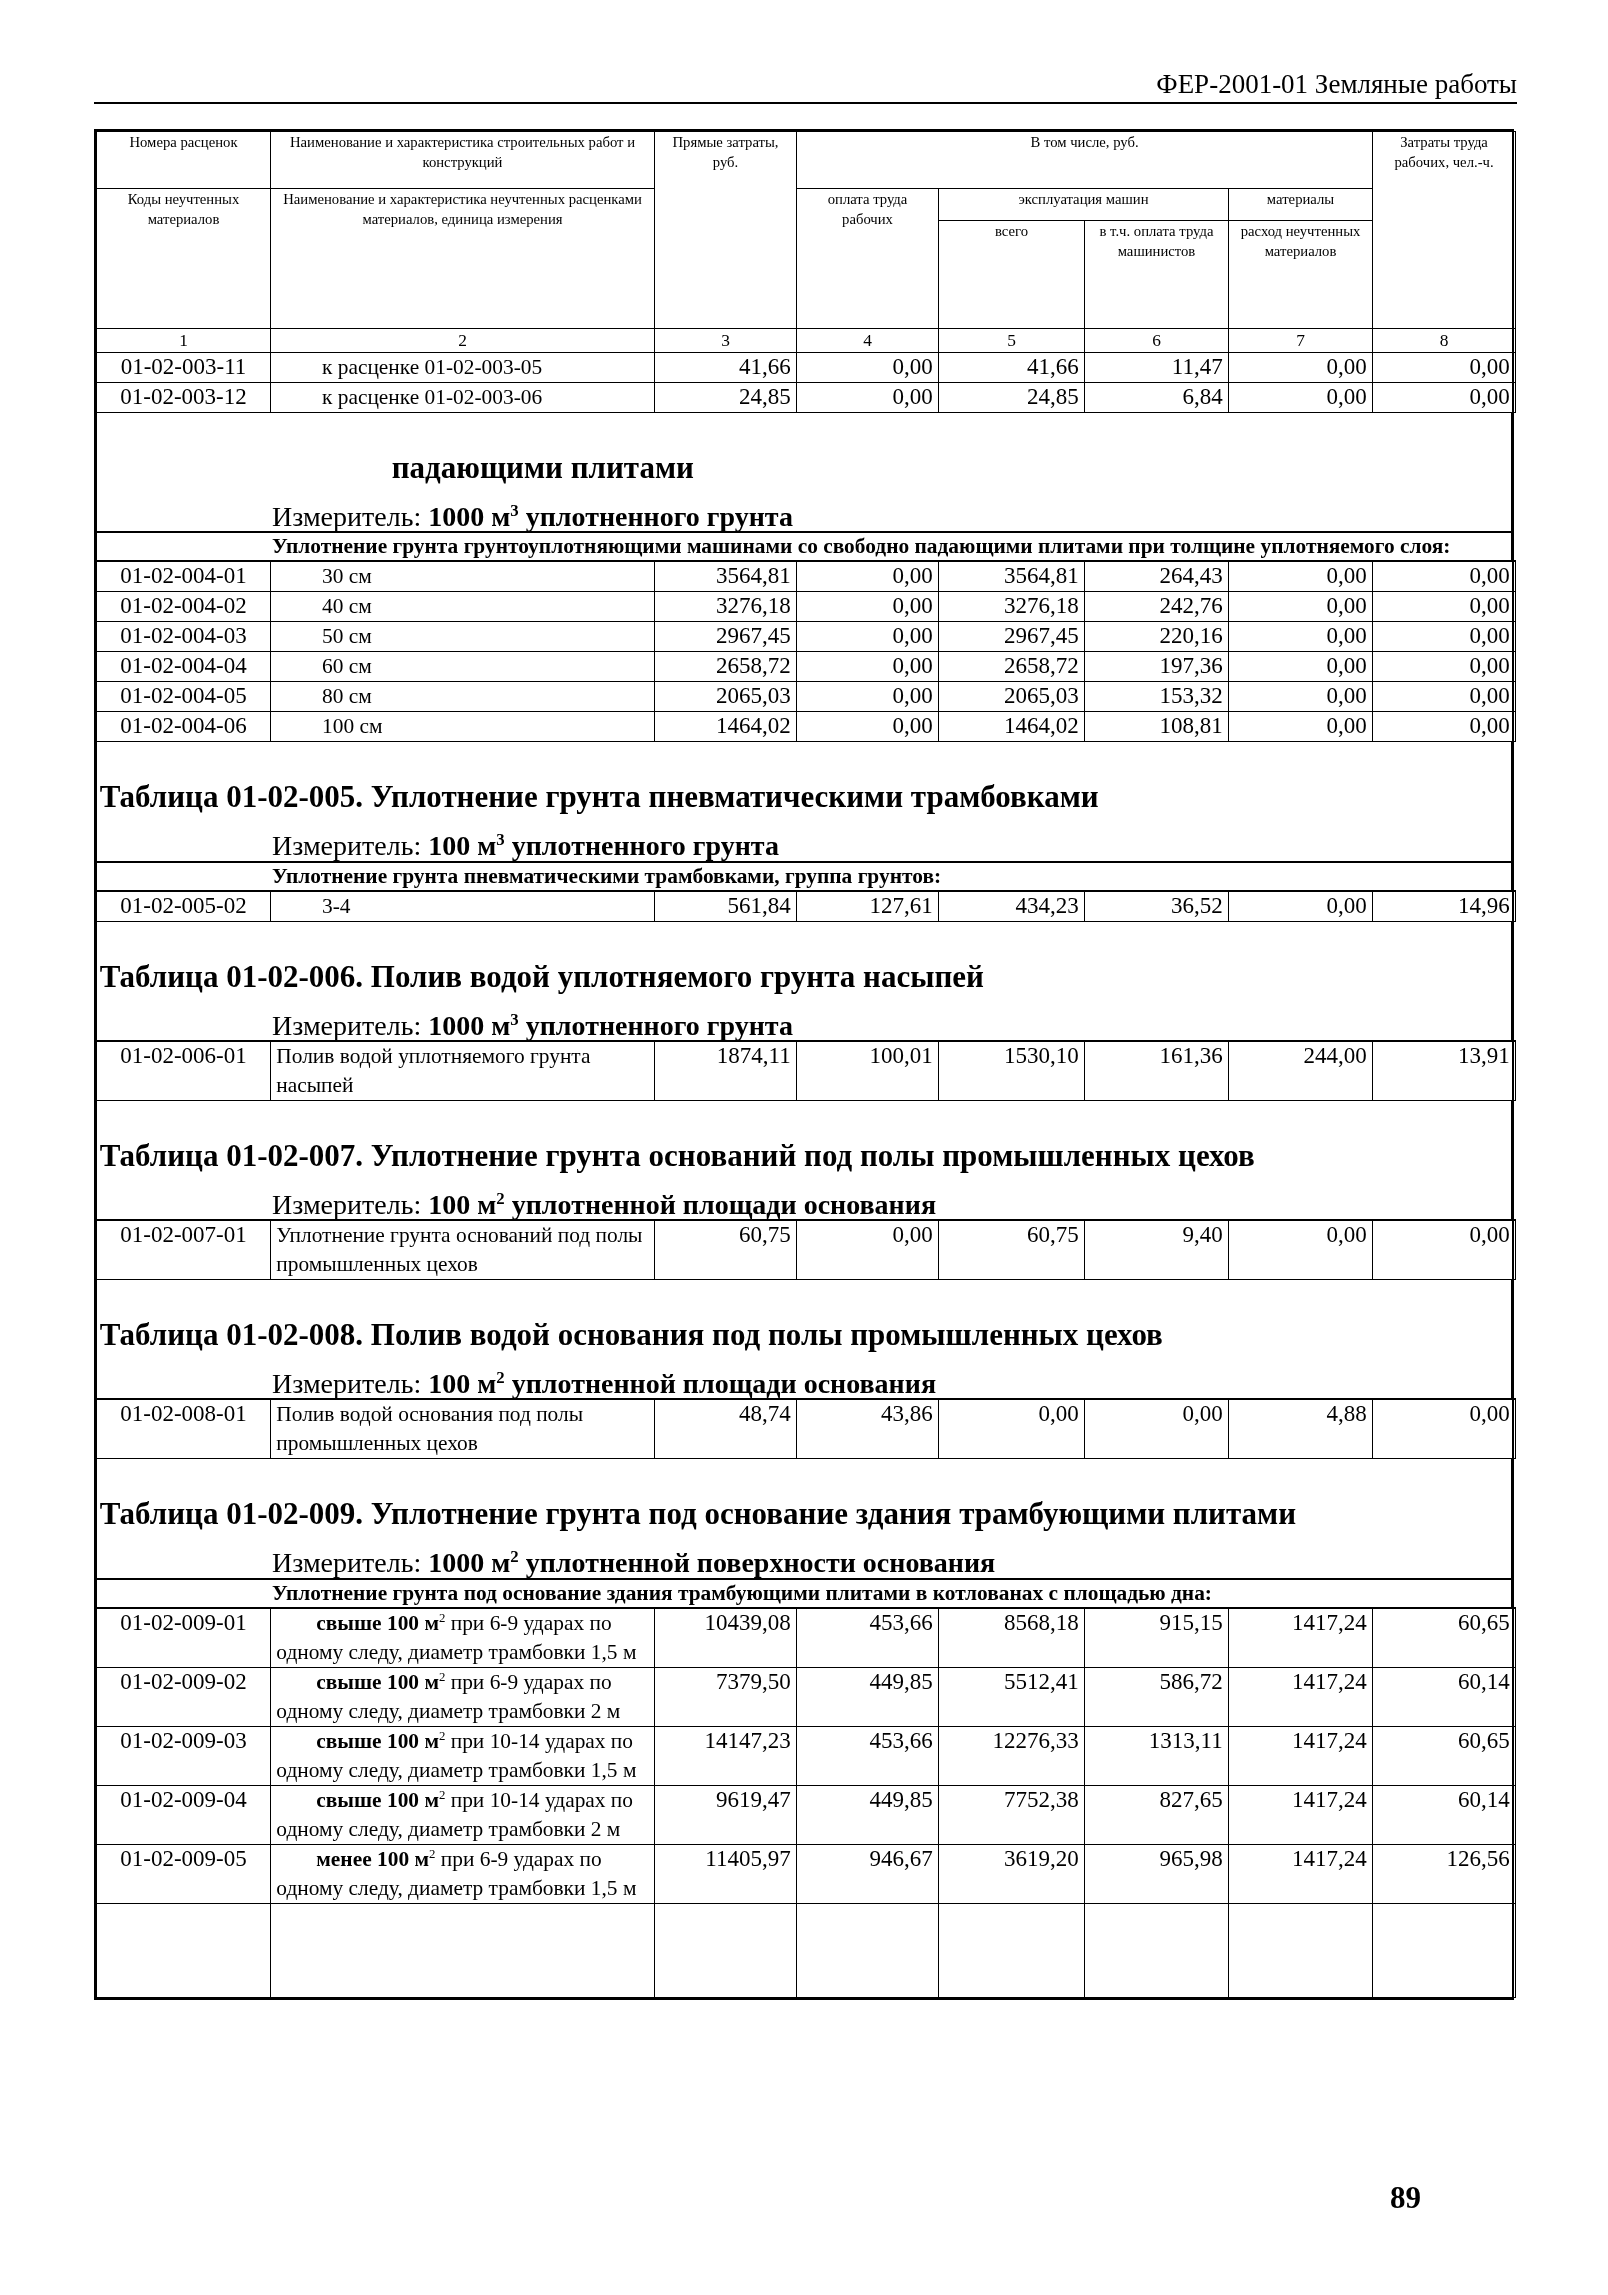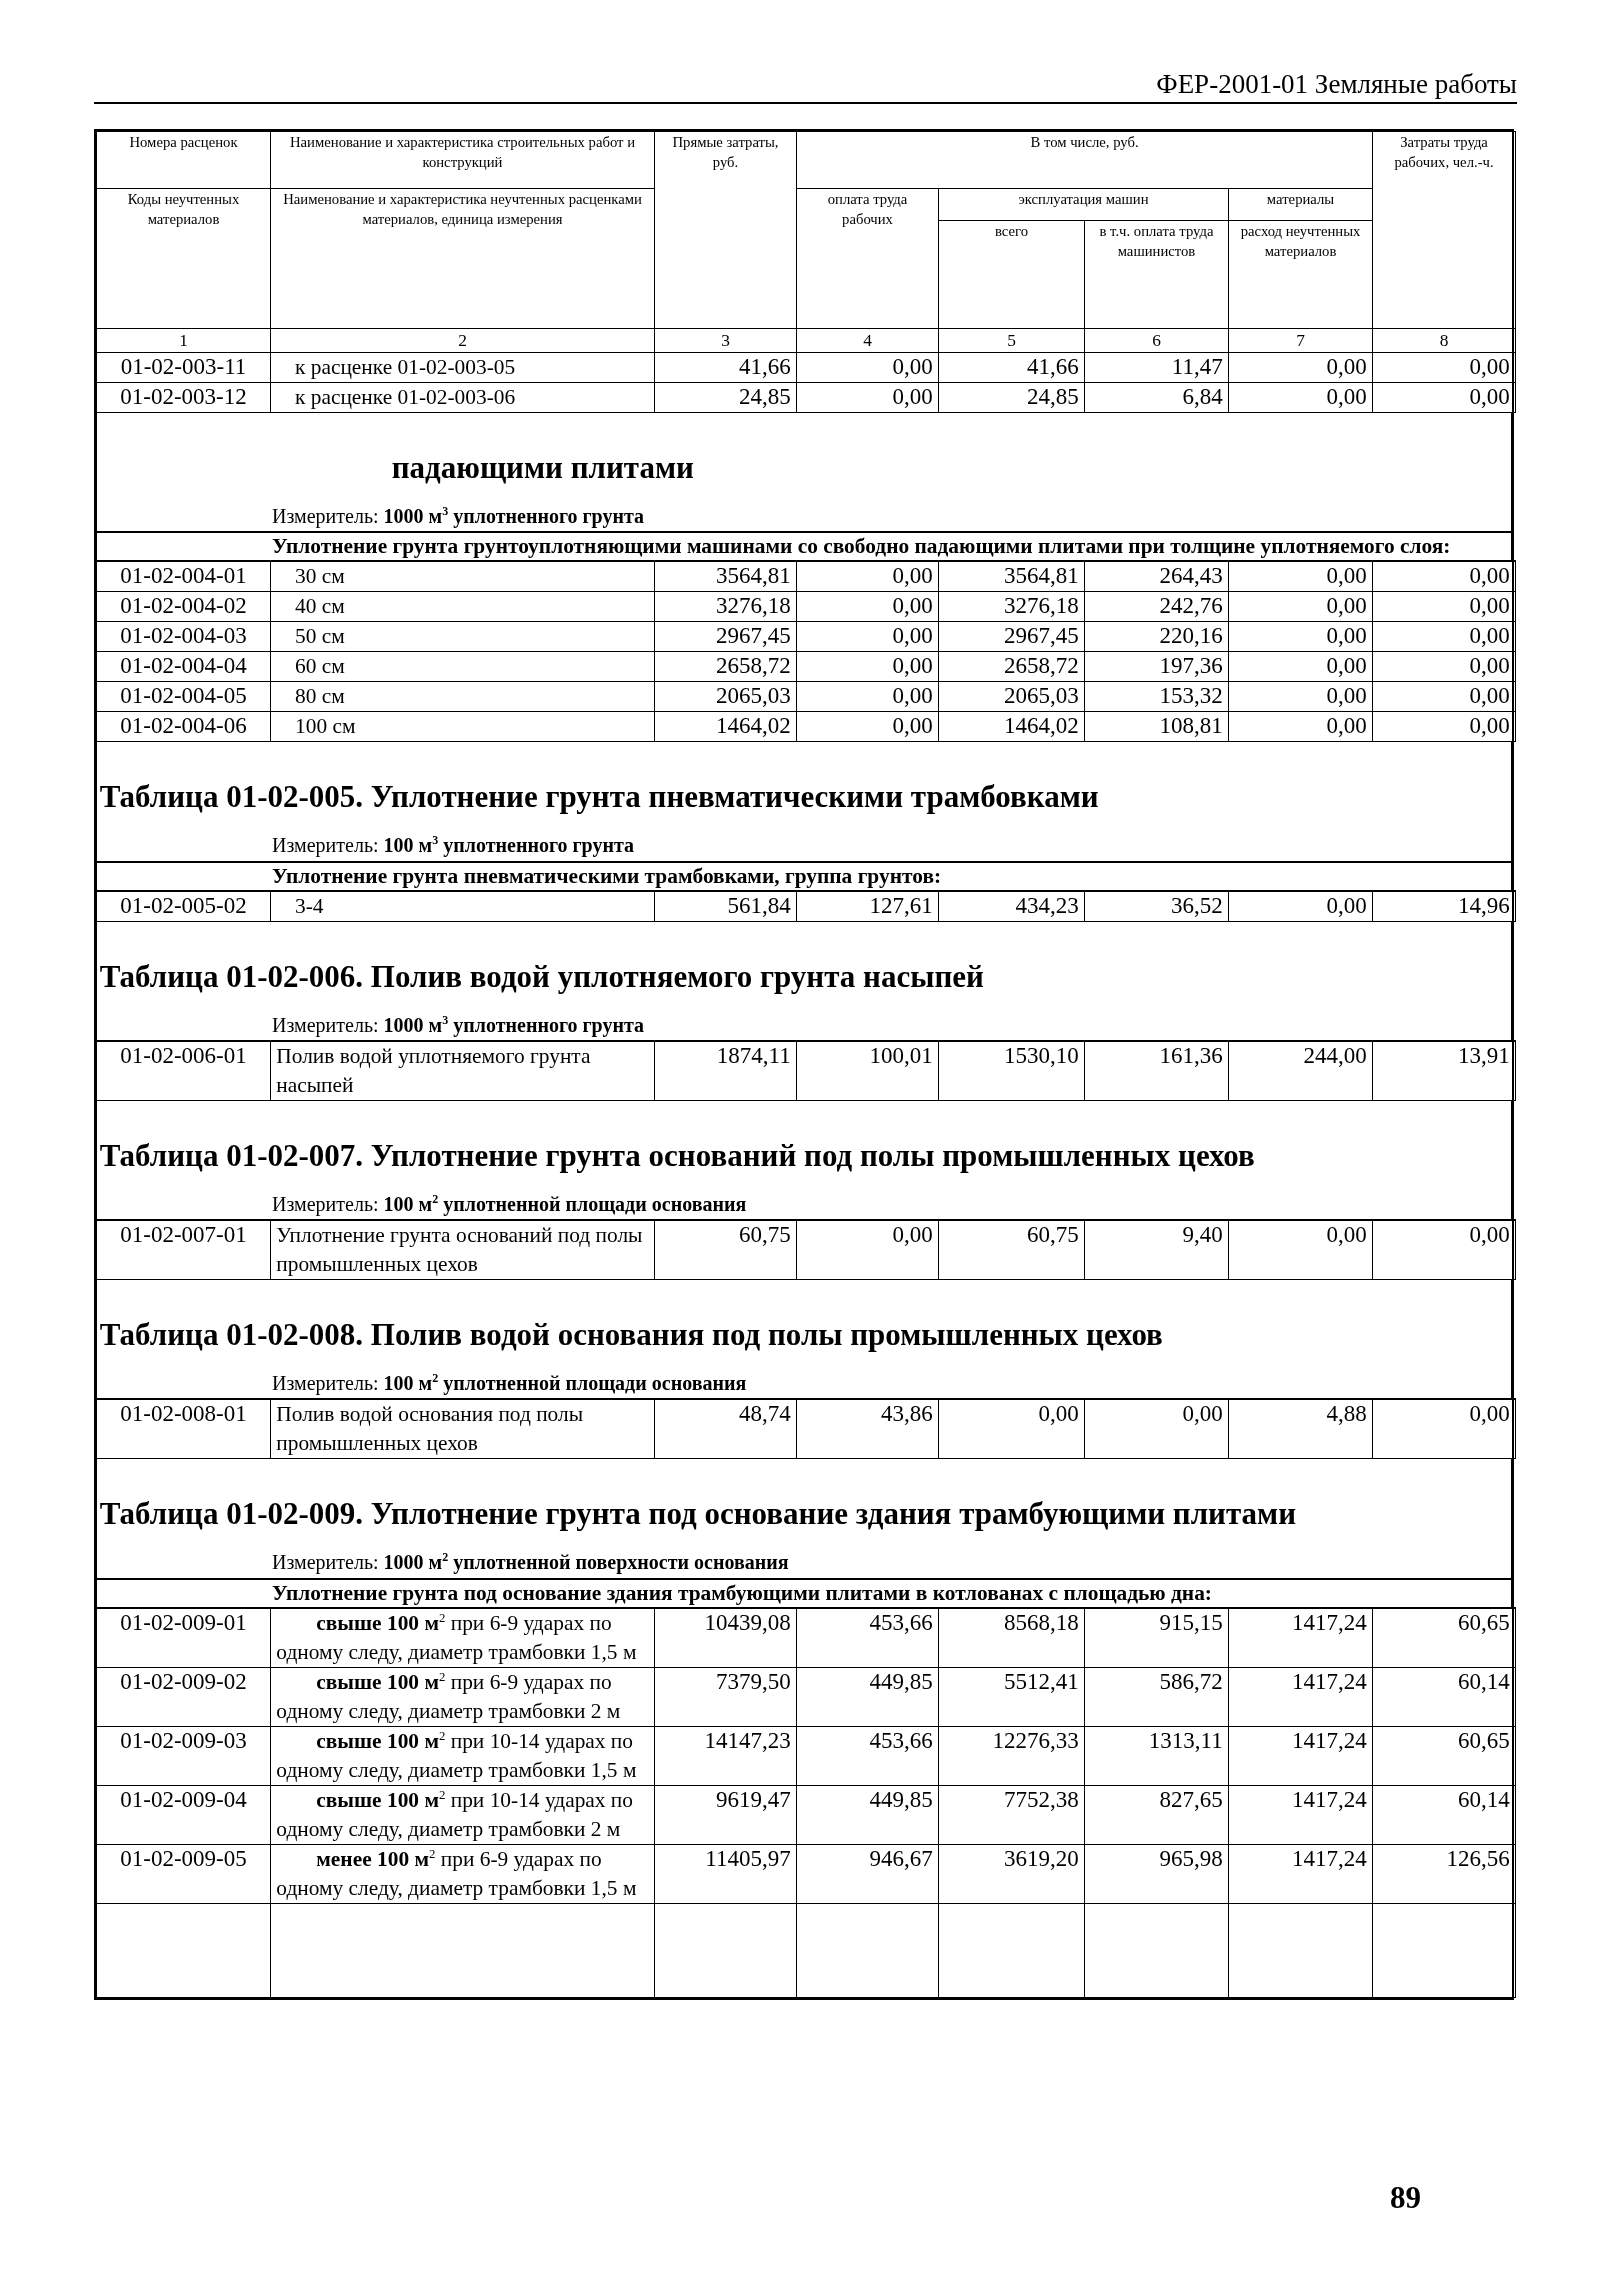--- a/index.html
+++ b/index.html
@@ -25,32 +25,32 @@
   }
   
   .hdr th {
     font-size: 14.7px; line-height: 20px; text-align: center; vertical-align: middle;
     font-weight: bold; padding: 2.7px 2.7px;
   }
   .colnum td { font-size: 17.4px; line-height: 23px; text-align: center; height: 24px; font-weight: bold; }
   
   td.code { font-size: 23px; line-height: 28px; text-align: center; white-space: nowrap; padding: 0 2.7px; }
   td.name { font-size: 21.4px; line-height: 29px; text-align: left; padding: 0 2.7px; }
-  td.name.indent { padding-left: 24px; }
+  td.name.indent { padding-left: 51px; }
   td.num  { font-size: 23px; line-height: 28px; text-align: right; white-space: nowrap; padding: 0 5.3px; }
   td.name .first { padding-left: 40px; font-weight: bold; }
   sup { font-size: 60%; line-height: 0; }
   
   .section-title {
     font-size: 31px; font-weight: bold; line-height: 39px;
     padding: 35px 5.3px 0 2.7px; border-left: 1.3px solid #000; border-right: 1.3px solid #000;
   }
   .section-title .cont { display: block; padding-left: 292px; font-family: Liberation Serif, serif; }
   .meter {
-    font-size: 20px; line-height: 27px; padding: 16px 0 1.3px 175px;
+    font-size: 28px; line-height: 27px; padding: 16px 0 1.3px 175px;
     border-left: 1.3px solid #000; border-right: 1.3px solid #000;
   }
   .meter b { font-weight: bold; }
   .subhead {
     font-size: 21.4px; font-weight: bold; line-height: 27px;
     padding: 0 13.4px 0 175px; border-top: 2px solid #000;
     border-left: 1.3px solid #000; border-right: 1.3px solid #000;
   }
   .bottom-fill td { height: 94px; }
   .page-number {

